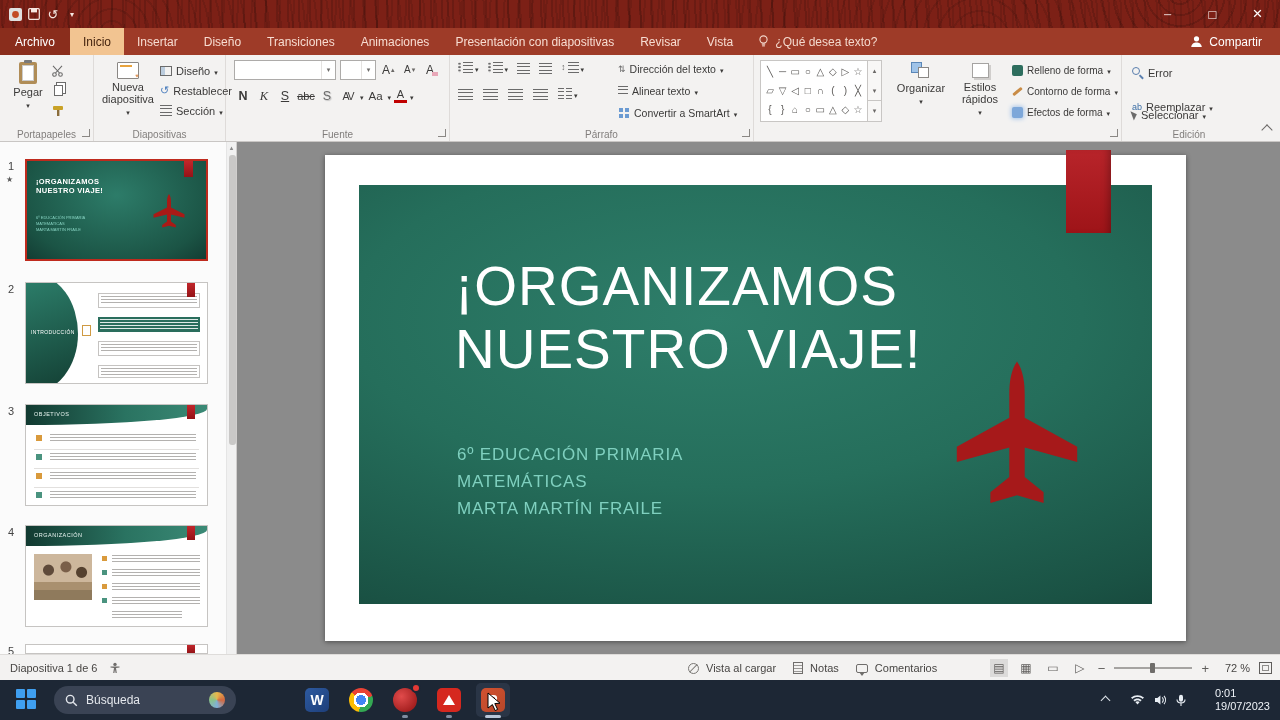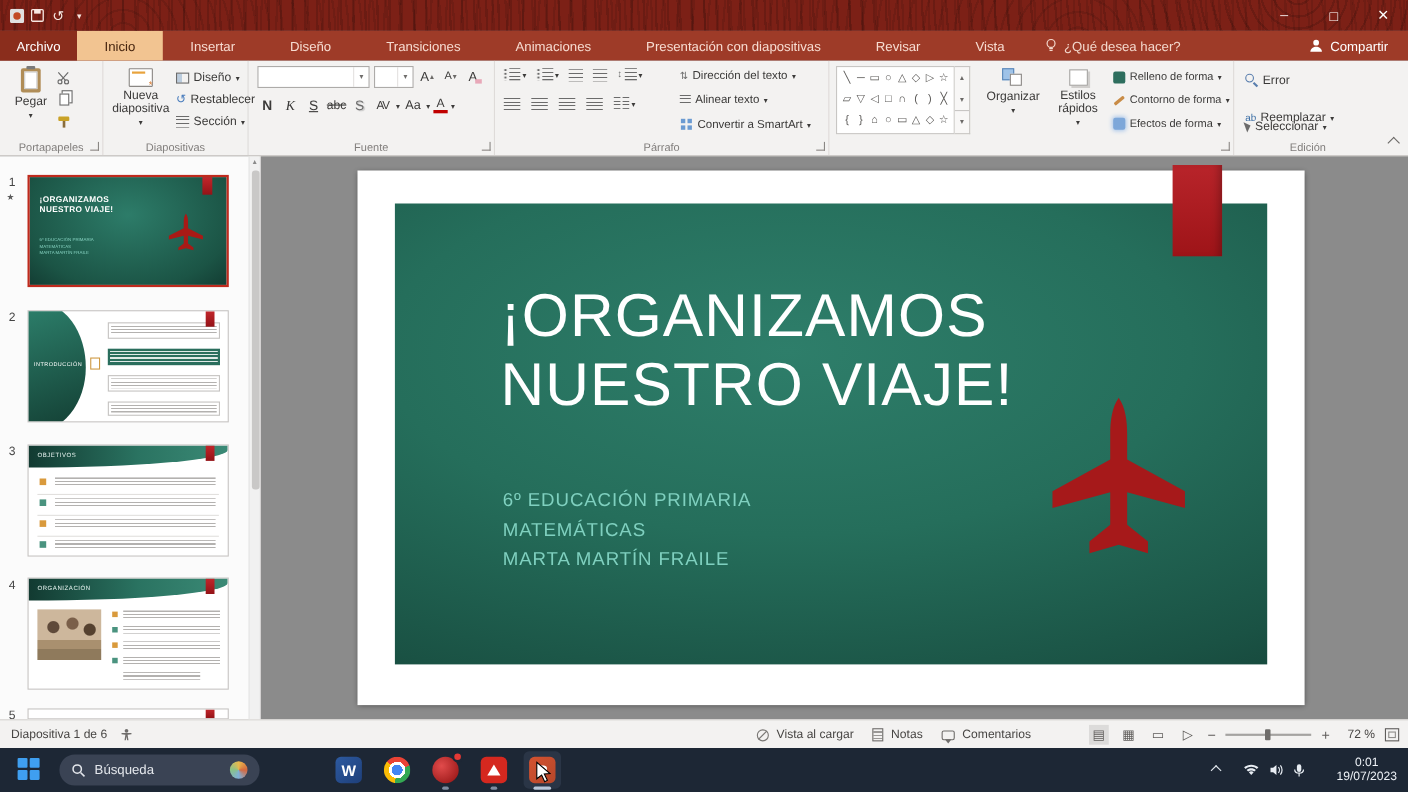--- a/index.html
+++ b/index.html
@@ -19,21 +19,21 @@
   .ic-undo::after{content:"↺";font-size:13px}
   .tb-title{position:absolute;left:120px;right:160px;text-align:center;font-size:12px;color:#fceae3;white-space:nowrap;overflow:hidden;z-index:1}
   .win-controls{margin-left:auto;display:flex;z-index:2}
   .wc{width:45px;height:28px;display:flex;align-items:center;justify-content:center;color:#fff}
   .wc-min::after{content:"─";font-size:10px}
   .wc-max::after{content:"□";font-size:13px}
   .wc-close::after{content:"×";font-size:17px}
 
   
   .tabbar{position:absolute;top:28px;left:0;width:100%;height:27px;background:#9e3b28;display:flex;align-items:stretch;color:#f7dcd1;font-size:12px;z-index:59}
-  .tab{display:flex;align-items:center;padding:0 25px;white-space:nowrap}
+  .tab{display:flex;align-items:center;padding:0 13px;white-space:nowrap}
   .tab-file{background:#8a2d1c;color:#fff;padding:0 15px}
   .tab.active{background:#f2c491;color:#46250f}
   .tellme{display:flex;align-items:center;gap:6px;padding:0 12px;color:#f3d8cc;white-space:nowrap}
   .share{margin-left:auto;display:flex;align-items:center;gap:6px;padding:0 18px;color:#fff;white-space:nowrap}
 
   
   .ribbon{position:absolute;top:55px;left:0;width:100%;height:87px;background:#f3f2f1;border-bottom:1px solid #c9c6c4;color:#3b3a39;z-index:58;font-size:11px}
   .grp{position:absolute;top:0;height:86px;border-right:1px solid #dedbd9}
   .grp-label{position:absolute;bottom:1px;left:0;right:0;text-align:center;font-size:10px;color:#817e7c}
   .dlg{position:absolute;right:3px;bottom:4px;width:8px;height:8px;border-right:1.5px solid #8a8784;border-bottom:1.5px solid #8a8784}
@@ -117,21 +117,21 @@
   .ic-word::after{content:"W"}
   .ic-chrome{width:24px;height:24px;border-radius:50%;background:radial-gradient(circle,#4285f4 0 5px,#fff 5px 7.5px,transparent 7.5px),conic-gradient(from -50deg,#ea4335 0 120deg,#34a853 120deg 240deg,#fbbc05 240deg 360deg)}
   .ic-redapp{width:24px;height:24px;border-radius:50%;background:radial-gradient(circle at 35% 35%,#e14b4b,#8f1010)}
   .badge{position:absolute;top:0;right:1px;width:10px;height:10px;border-radius:50%;background:#e53935;border:2px solid #1d2735}
   .ic-pdf{width:24px;height:24px;border-radius:5px;background:#d5281f;display:flex;align-items:center;justify-content:center}
   .ic-pdf::after{content:"";border-left:6px solid transparent;border-right:6px solid transparent;border-bottom:10px solid #fff}
   .ic-ppt{width:24px;height:24px;border-radius:5px;background:linear-gradient(135deg,#d35230,#b7472a);color:#fff;font-weight:bold;font-size:14px;display:flex;align-items:center;justify-content:center}
   .ic-ppt::after{content:"P"}
   .tray{position:absolute;right:10px;top:0;height:40px;display:flex;align-items:center;gap:9px;color:#e8edf3}
   .chev{width:7px;height:7px;border-left:1.6px solid #dfe5ec;border-top:1.6px solid #dfe5ec;transform:rotate(45deg);margin-right:12px}
-  .clock{text-align:center;font-size:11px;line-height:13px;margin-left:20px;color:#eef2f7}
+  .clock{text-align:left;font-size:11px;line-height:13px;margin-left:20px;color:#eef2f7}
   .cursor{position:absolute;left:487px;top:12px;z-index:5}
 </style>
 </head>
 <body>
 
 <div class="titlebar">
   <div class="tb-deco"></div>
   <div class="qat">
     <span class="qbtn">
         <svg width="13" height="13" viewBox="0 0 13 13">
@@ -182,21 +182,21 @@
     </div>
   <div class="tab">
       <span>Vista</span>
     </div>
   <div class="tellme">
     <svg width="11" height="13" viewBox="0 0 11 13">
         <circle cx="5.5" cy="4.5" r="3.6" fill="none" stroke="#f3d8cc" stroke-width="1.1"></circle>
         <rect x="3.8" y="8.6" width="3.4" height="1.1" fill="#f3d8cc"></rect>
         <rect x="4.1" y="10.3" width="2.8" height="1.1" fill="#f3d8cc"></rect>
       </svg>
-    <span>¿Qué desea hacer?</span>
+    <span>¿Qué desea texto?</span>
   </div>
   <div class="share">
     <svg width="13" height="13" viewBox="0 0 13 13">
         <circle cx="6.5" cy="3.8" r="2.6" fill="#fff"></circle>
         <path d="M1.2 12 C1.5 8.8 4 7.4 6.5 7.4 C9 7.4 11.5 8.8 11.8 12 Z" fill="#fff"></path>
       </svg>
     <span>Compartir</span>
   </div>
 </div>
 

